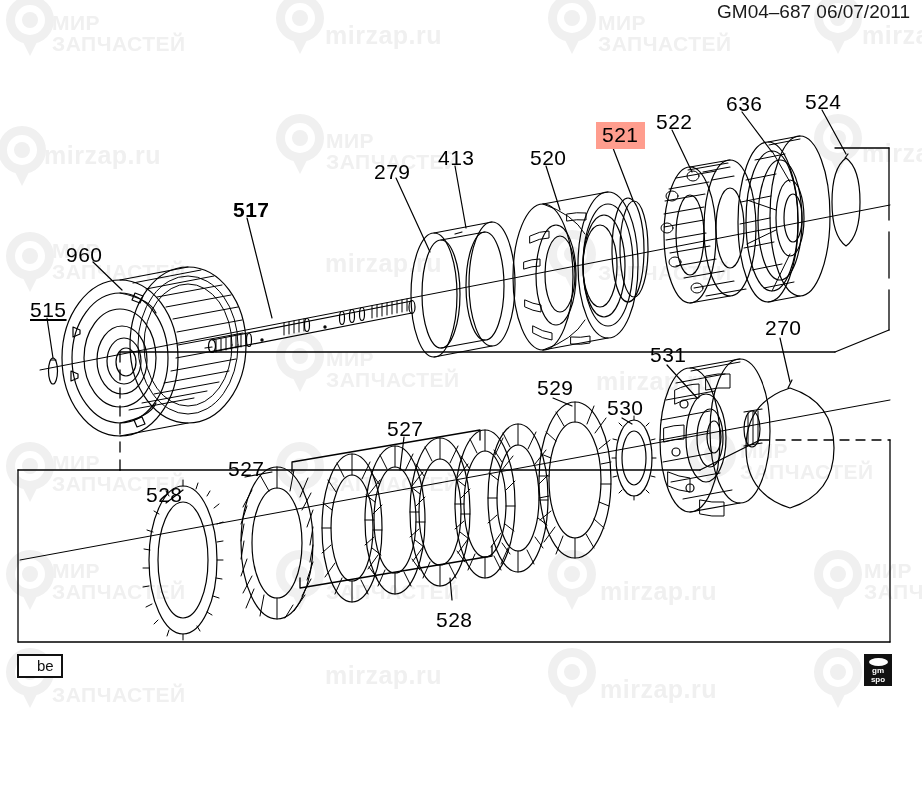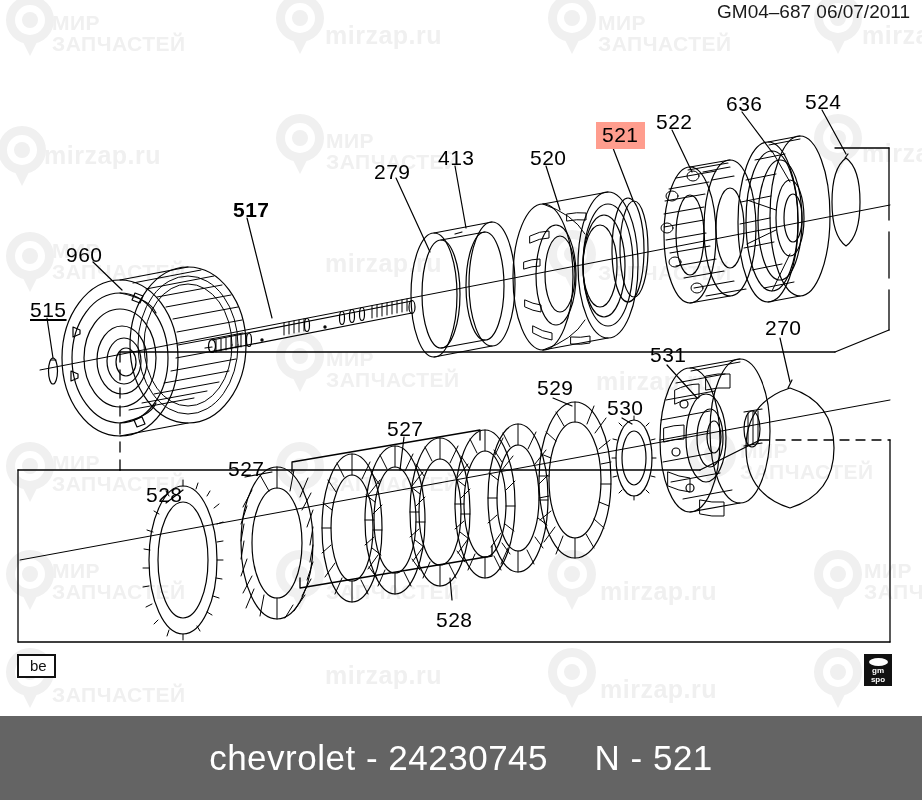--- a/index.html
+++ b/index.html
@@ -37,21 +37,21 @@
   }
   .lbl.hl{
     background:#ff9d8e;
     padding:1px 6px 2px 6px;
   }
 
   
   .be-box{
     position:absolute;left:17px;top:654px;z-index:6;
     border:2px solid #111;background:#fff;
-    padding:1px 7px 2px 11px;
+    padding:1px 7px 2px 18px;
     font-size:15px;color:#111;
   }
   .spo{
     position:absolute;left:864px;top:654px;z-index:6;
     width:26px;height:30px;background:#111;
     border:1px solid #111;
     display:flex;flex-direction:column;align-items:center;justify-content:flex-start;
   }
   .spo .oval{width:19px;height:8px;background:#fff;border-radius:50%;margin-top:3px;}
   .spo .sl{color:#fff;font-size:8px;font-weight:bold;line-height:8px;margin-top:1px;}
@@ -874,25 +874,14 @@
   <div class="lbl" style="left:765px;top:316px;">270</div>
 
   <div class="be-box">be</div>
 
   <div class="spo">
     <div class="oval"></div>
     <div class="sl">gm</div>
     <div class="sl">spo</div>
   </div>
 
-  <div class="banner">
-    <div class="btxt">
-      <span>chevrolet</span>
-      <span>-</span>
-      <span>24230745</span>
-      <span class="gap"></span>
-      <span>N</span>
-      <span>-</span>
-      <span>521</span>
-    </div>
-  </div>
 
 </div>
 
 </body></html>

